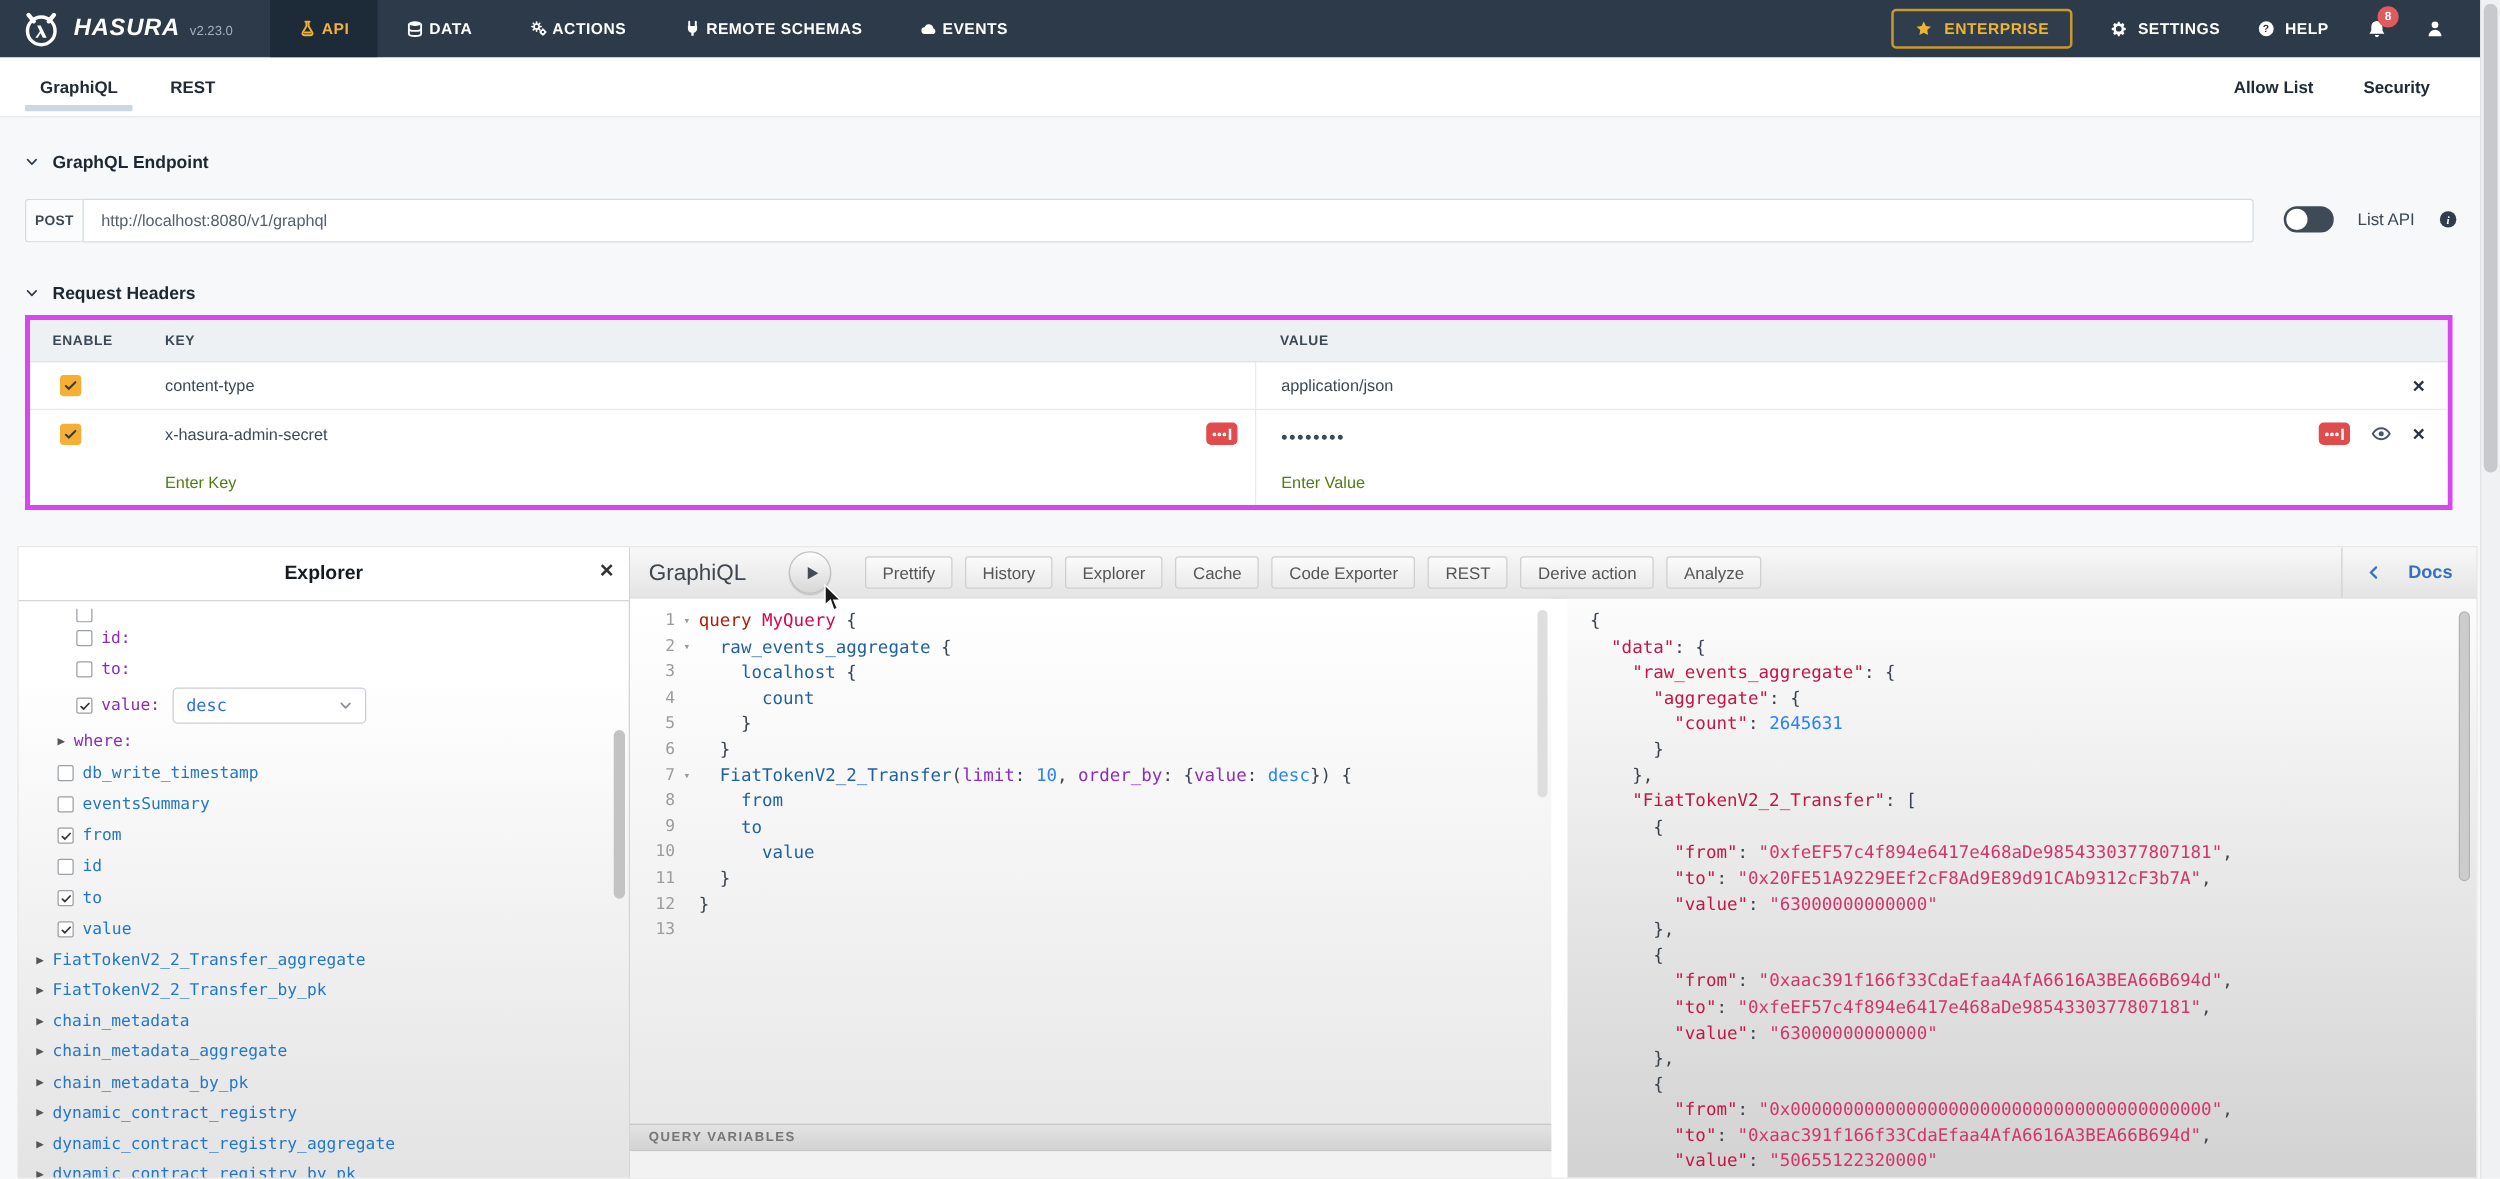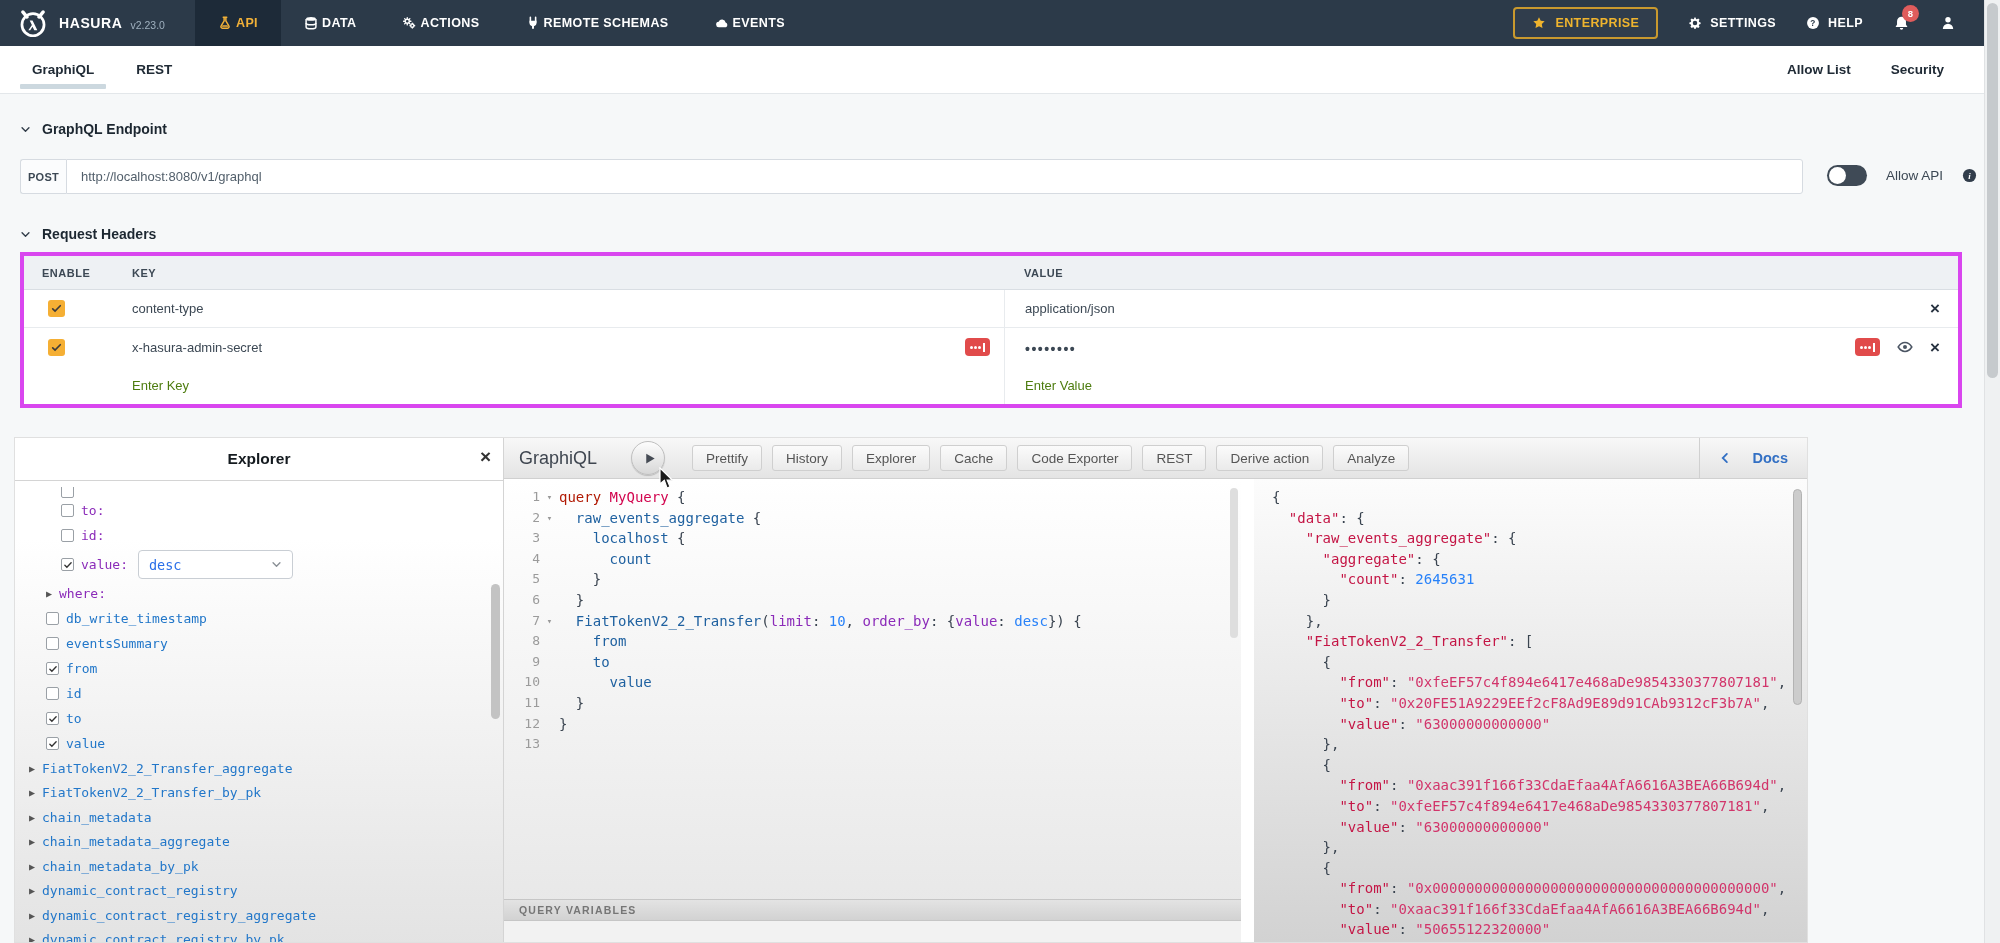--- a/index.html
+++ b/index.html
@@ -6,21 +6,21 @@
   html,body { margin:0; padding:0; }
   body {
     width:2000px; height:943px; position:relative; overflow:hidden;
     font-family:"Liberation Sans", sans-serif; background:#f6f8f9;
   }
   svg { display:block; }
 
   
   .navbar{position:absolute;top:0;left:0;width:1984px;height:46px;background:#2c3a49;display:flex;align-items:center;color:#fff;}
   .logo{width:34px;height:34px;margin-left:16px;flex:none;}
-  .brand{font-weight:bold;font-size:14px;letter-spacing:.6px;margin-left:9px;}
+  .brand{font-weight:bold;font-size:19px;letter-spacing:.6px;margin-left:9px;font-style:italic;}
   .version{font-size:10.5px;color:#9fb0bf;margin-left:8px;margin-top:3px;}
   .nav-items{display:flex;height:100%;margin-left:30px;}
   .nav-item{display:flex;align-items:center;gap:4px;padding:0 23px;font-size:12.5px;font-weight:bold;letter-spacing:.4px;color:#fff;cursor:pointer;}
   .nav-item .nav-ic svg{width:14px;height:14px;}
   .nav-item.active{background:#1d2a38;color:#f2b138;}
   .nav-right{margin-left:auto;display:flex;align-items:center;gap:30px;padding-right:28px;}
   .enterprise-btn{display:flex;align-items:center;gap:9px;border:2px solid #c9992e;border-radius:4px;color:#efb42e;font-weight:bold;font-size:12.5px;letter-spacing:.4px;padding:7px 17px;background:rgba(255,255,255,.02);cursor:pointer;justify-content:flex-end;}
   .enterprise-btn svg{width:14px;height:14px;}
   .nav-link{display:flex;align-items:center;gap:8px;font-weight:bold;font-size:12.5px;letter-spacing:.4px;cursor:pointer;}
   .nav-link svg{width:14px;height:14px;}
@@ -71,21 +71,21 @@
   .mask-badge i{width:3px;height:3px;border-radius:50%;background:#fff;display:block;}
   .mask-badge .caret{width:1.5px;height:9px;background:#fff;border-radius:0;margin-left:1px;display:block;}
   .key-badge{margin-left:auto;}
   .eye-ic{color:#4b5563;cursor:pointer;}
   .eye-ic svg{width:16px;height:16px;}
   .x-btn{font-size:17px;font-weight:bold;color:#273240;line-height:1;cursor:pointer;}
   .masked-dots{font-size:14px;font-weight:bold;letter-spacing:1.5px;color:#3c4854;margin-top:3px;}
   .placeholder{color:#4d7c0f;}
 
   
-  .gql{position:absolute;top:437px;left:14px;width:1794px;height:506px;background:#fff;border:1px solid #e0e0e0;}
+  .gql{position:absolute;top:437px;left:14px;width:1968px;height:506px;background:#fff;border:1px solid #e0e0e0;}
 
   .explorer{position:absolute;left:0;top:0;width:489px;height:100%;border-right:1px solid #d4d4d4;background:linear-gradient(#ffffff 20%, #d7d7d7 135%);}
   .ex-head{height:43px;border-bottom:1px solid #d4d4d4;background:#fff;display:flex;align-items:center;justify-content:center;font-size:15.5px;font-weight:bold;color:#141a1f;position:relative;}
   .ex-close{position:absolute;right:12px;top:9px;font-size:19px;color:#333;cursor:pointer;line-height:1;}
   .ex-body{position:absolute;top:44px;bottom:0;left:0;right:14px;overflow:hidden;padding-top:5px;}
   .ex-row{height:25px;display:flex;align-items:center;font-family:"DejaVu Sans Mono",monospace;font-size:13px;cursor:pointer;}
   .ex-row.partial{height:11px;overflow:hidden;align-items:flex-end;}
   .ex-row.sel-row{height:33px;}
   .ex-row.root{height:24.5px;}
   .ex-cb{width:13px;height:13px;border:1.5px solid #9aa0a6;border-radius:2px;background:#fff;margin-right:7px;flex:none;display:flex;align-items:center;justify-content:center;}
@@ -266,21 +266,21 @@
   <span>GraphQL Endpoint</span>
 </div>
 <div id="endpoint-row">
   <div class="method">POST</div>
   <input class="url-input" readonly="" value="http://localhost:8080/v1/graphql" style="">
 </div>
 <div id="relay">
   <div class="toggle">
       <span class="knob"></span>
     </div>
-  <span class="relay-label">Allow API</span>
+  <span class="relay-label">List API</span>
   <span class="info-ic">
       <svg viewBox="0 0 16 16">
         <circle cx="8" cy="8" r="7" fill="#313d4b"></circle>
         <text x="8" y="11.6" font-size="9.5" text-anchor="middle" fill="#fff" font-weight="bold" font-family="Liberation Serif, serif" font-style="italic">i</text>
       </svg>
     </span>
 </div>
 
 <div class="section-head" id="sec-headers">
   <span>
@@ -367,25 +367,25 @@
     <div class="ex-head">
       <span>Explorer</span>
       <span class="ex-close">×</span>
     </div>
     <div class="ex-body" id="ex-rows">
         <div class="ex-row partial" style="padding-left: 46px;">
           <span class="ex-cb"></span>
         </div>
         <div class="ex-row" style="padding-left: 46px;">
           <span class="ex-cb"></span>
-          <span class="ex-arg">to:</span>
+          <span class="ex-arg">id:</span>
         </div>
         <div class="ex-row" style="padding-left: 46px;">
           <span class="ex-cb"></span>
-          <span class="ex-arg">id:</span>
+          <span class="ex-arg">to:</span>
         </div>
         <div class="ex-row sel-row" style="padding-left: 46px;">
           <span class="ex-cb">
             <svg viewBox="0 0 16 16">
               <path d="M3 8.5l3.2 3L13 4.5" stroke="#333" stroke-width="2.2" fill="none" stroke-linecap="round"></path>
             </svg>
           </span>
           <span class="ex-arg">value:</span>
           <span class="ex-select">
             <span>desc</span>

